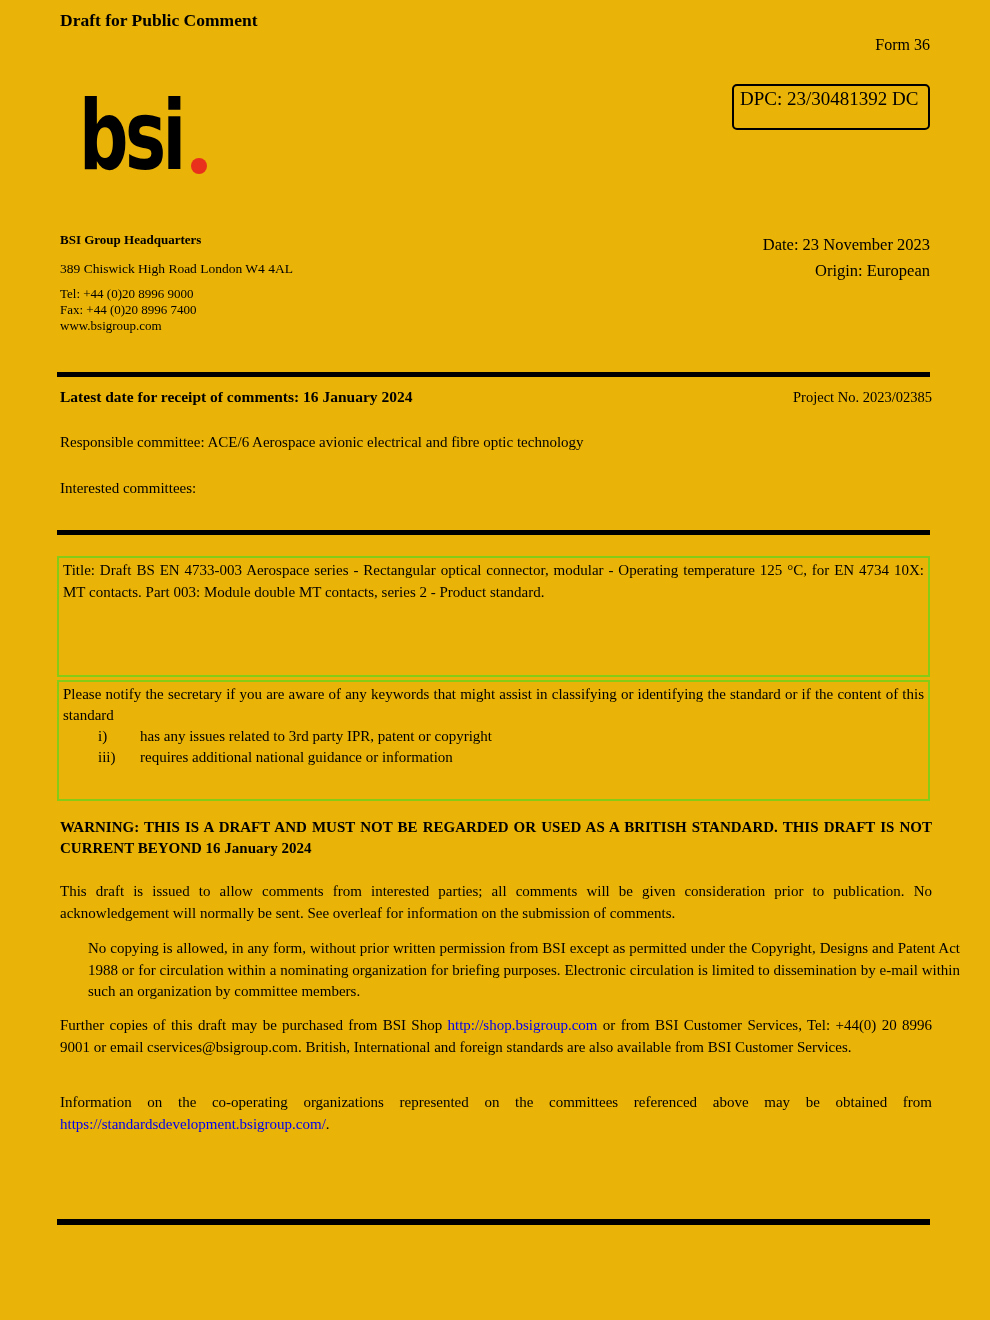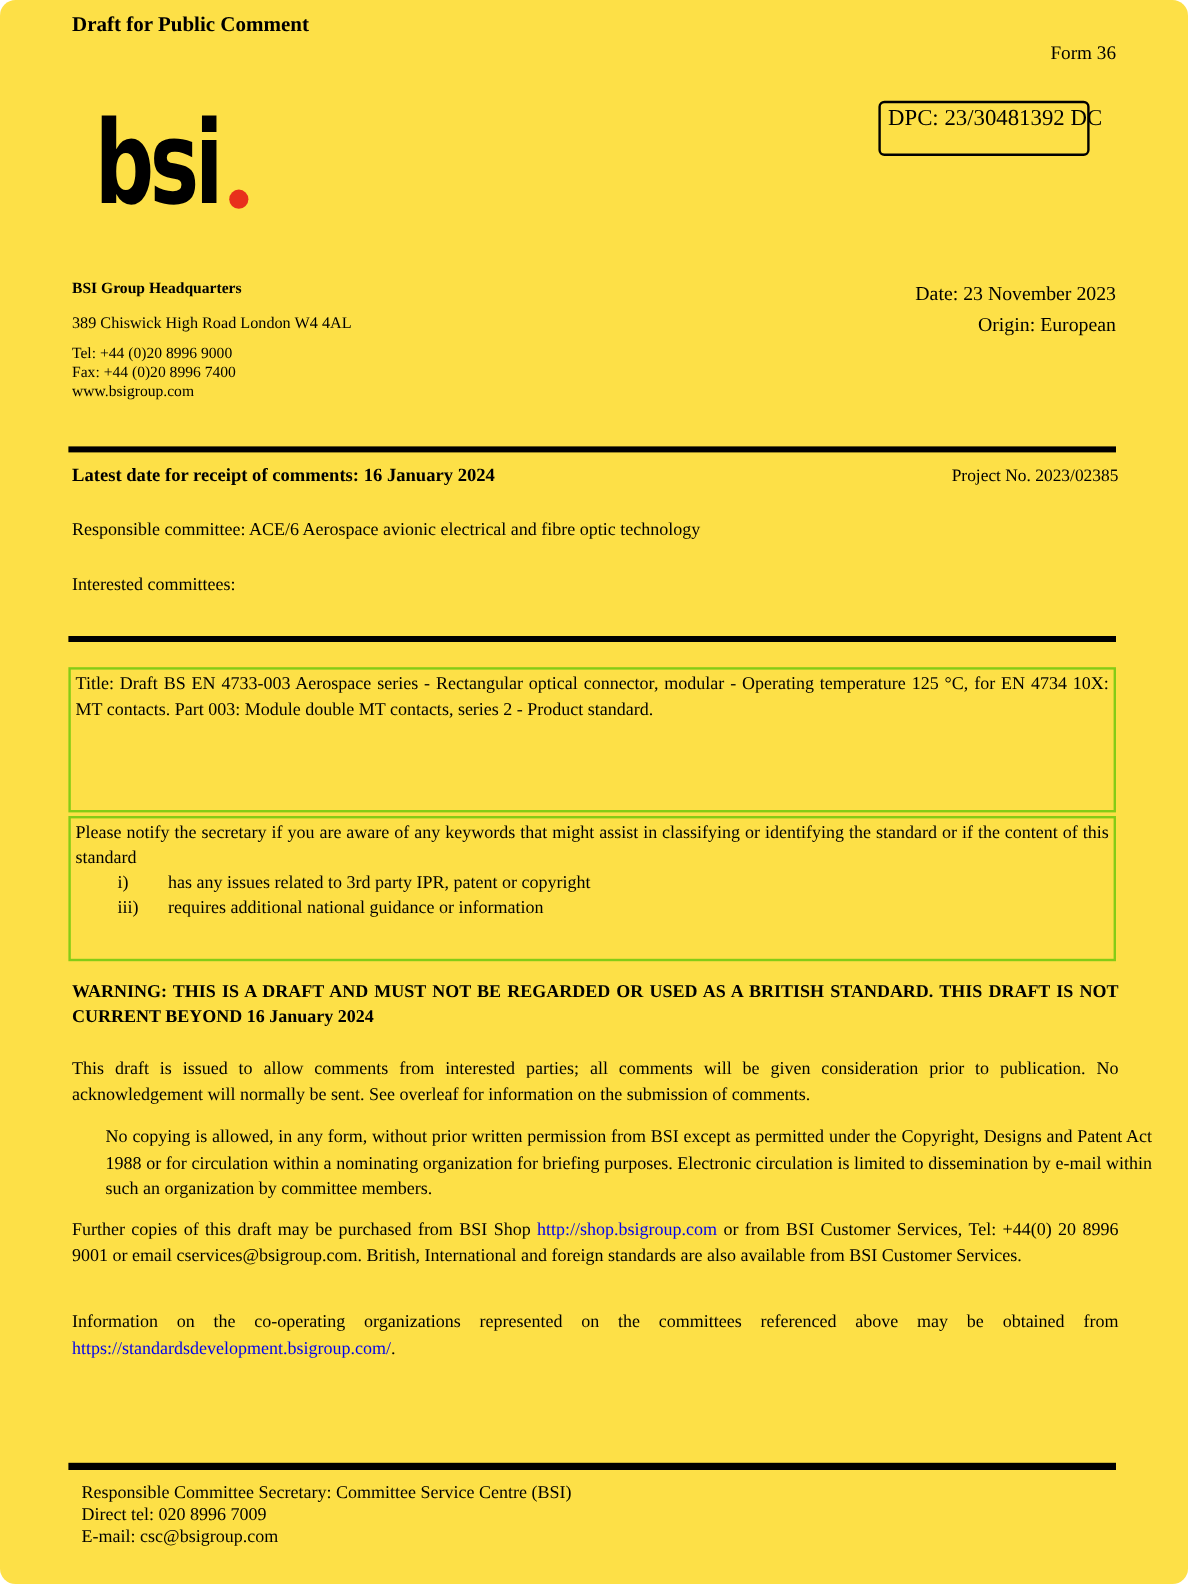--- a/index.html
+++ b/index.html
@@ -1,29 +1,28 @@
 <!DOCTYPE html>
 <html><head>
 <meta charset="utf-8">
 <style>
   * { margin:0; padding:0; box-sizing:border-box; }
   html,body { background:#ffffff; }
   .page {
-    position:relative; width:990px; height:1320px; background:#fde047;
+    position:relative; width:990px; height:1320px; background:#eab308;
     font-family:"Liberation Serif","DejaVu Serif",serif; color:#000;
     overflow:hidden;
-    border-radius:13px;
   }
   .abs { position:absolute; }
 
   .draft-label { left:60px; top:10px; font-size:17.5px; font-weight:bold; }
   .form-label  { right:60px; top:36px; font-size:16px; text-align:right; }
 
   .dpc-box {
-    left:732px; top:84px; width:176px; height:46px;
+    left:732px; top:84px; width:198px; height:46px;
     border:2.5px solid #000; border-radius:5px; padding:2px 6px;
   }
   .dpc-box .num { font-size:19px; white-space:nowrap; }
 
   .logo { left:56px; top:92px; width:260px; height:95px;margin-left:23px; }
   .logo-text {
     display:inline-block; font-family:"DejaVu Sans",sans-serif; font-weight:bold;
     font-size:96px; line-height:0.92; letter-spacing:-5px; color:#000;
     transform:scaleX(0.72); transform-origin:0 100%;
   }
@@ -137,19 +136,14 @@
   <div class="abs para p-further">
     <span>Further copies of this draft may be purchased from BSI Shop </span><a href="#" class="link">http://shop.bsigroup.com</a><span> or from BSI Customer Services, Tel: +44(0) 20 8996 9001 or email cservices@bsigroup.com. British, International and foreign standards are also available from BSI Customer Services.</span>
   </div>
 
   <div class="abs para p-info">
     <span>Information on the co-operating organizations represented on the committees referenced above may be obtained from </span><a href="#" class="link">https://standardsdevelopment.bsigroup.com/</a><span>.</span>
   </div>
 
   <div class="abs rule rule-3"></div>
 
-  <div class="abs footer">
-    <div>Responsible Committee Secretary: Committee Service Centre (BSI)</div>
-    <div>Direct tel: 020 8996 7009</div>
-    <div>E-mail: csc@bsigroup.com</div>
-  </div>
 
 </div>
 
 </body></html>

